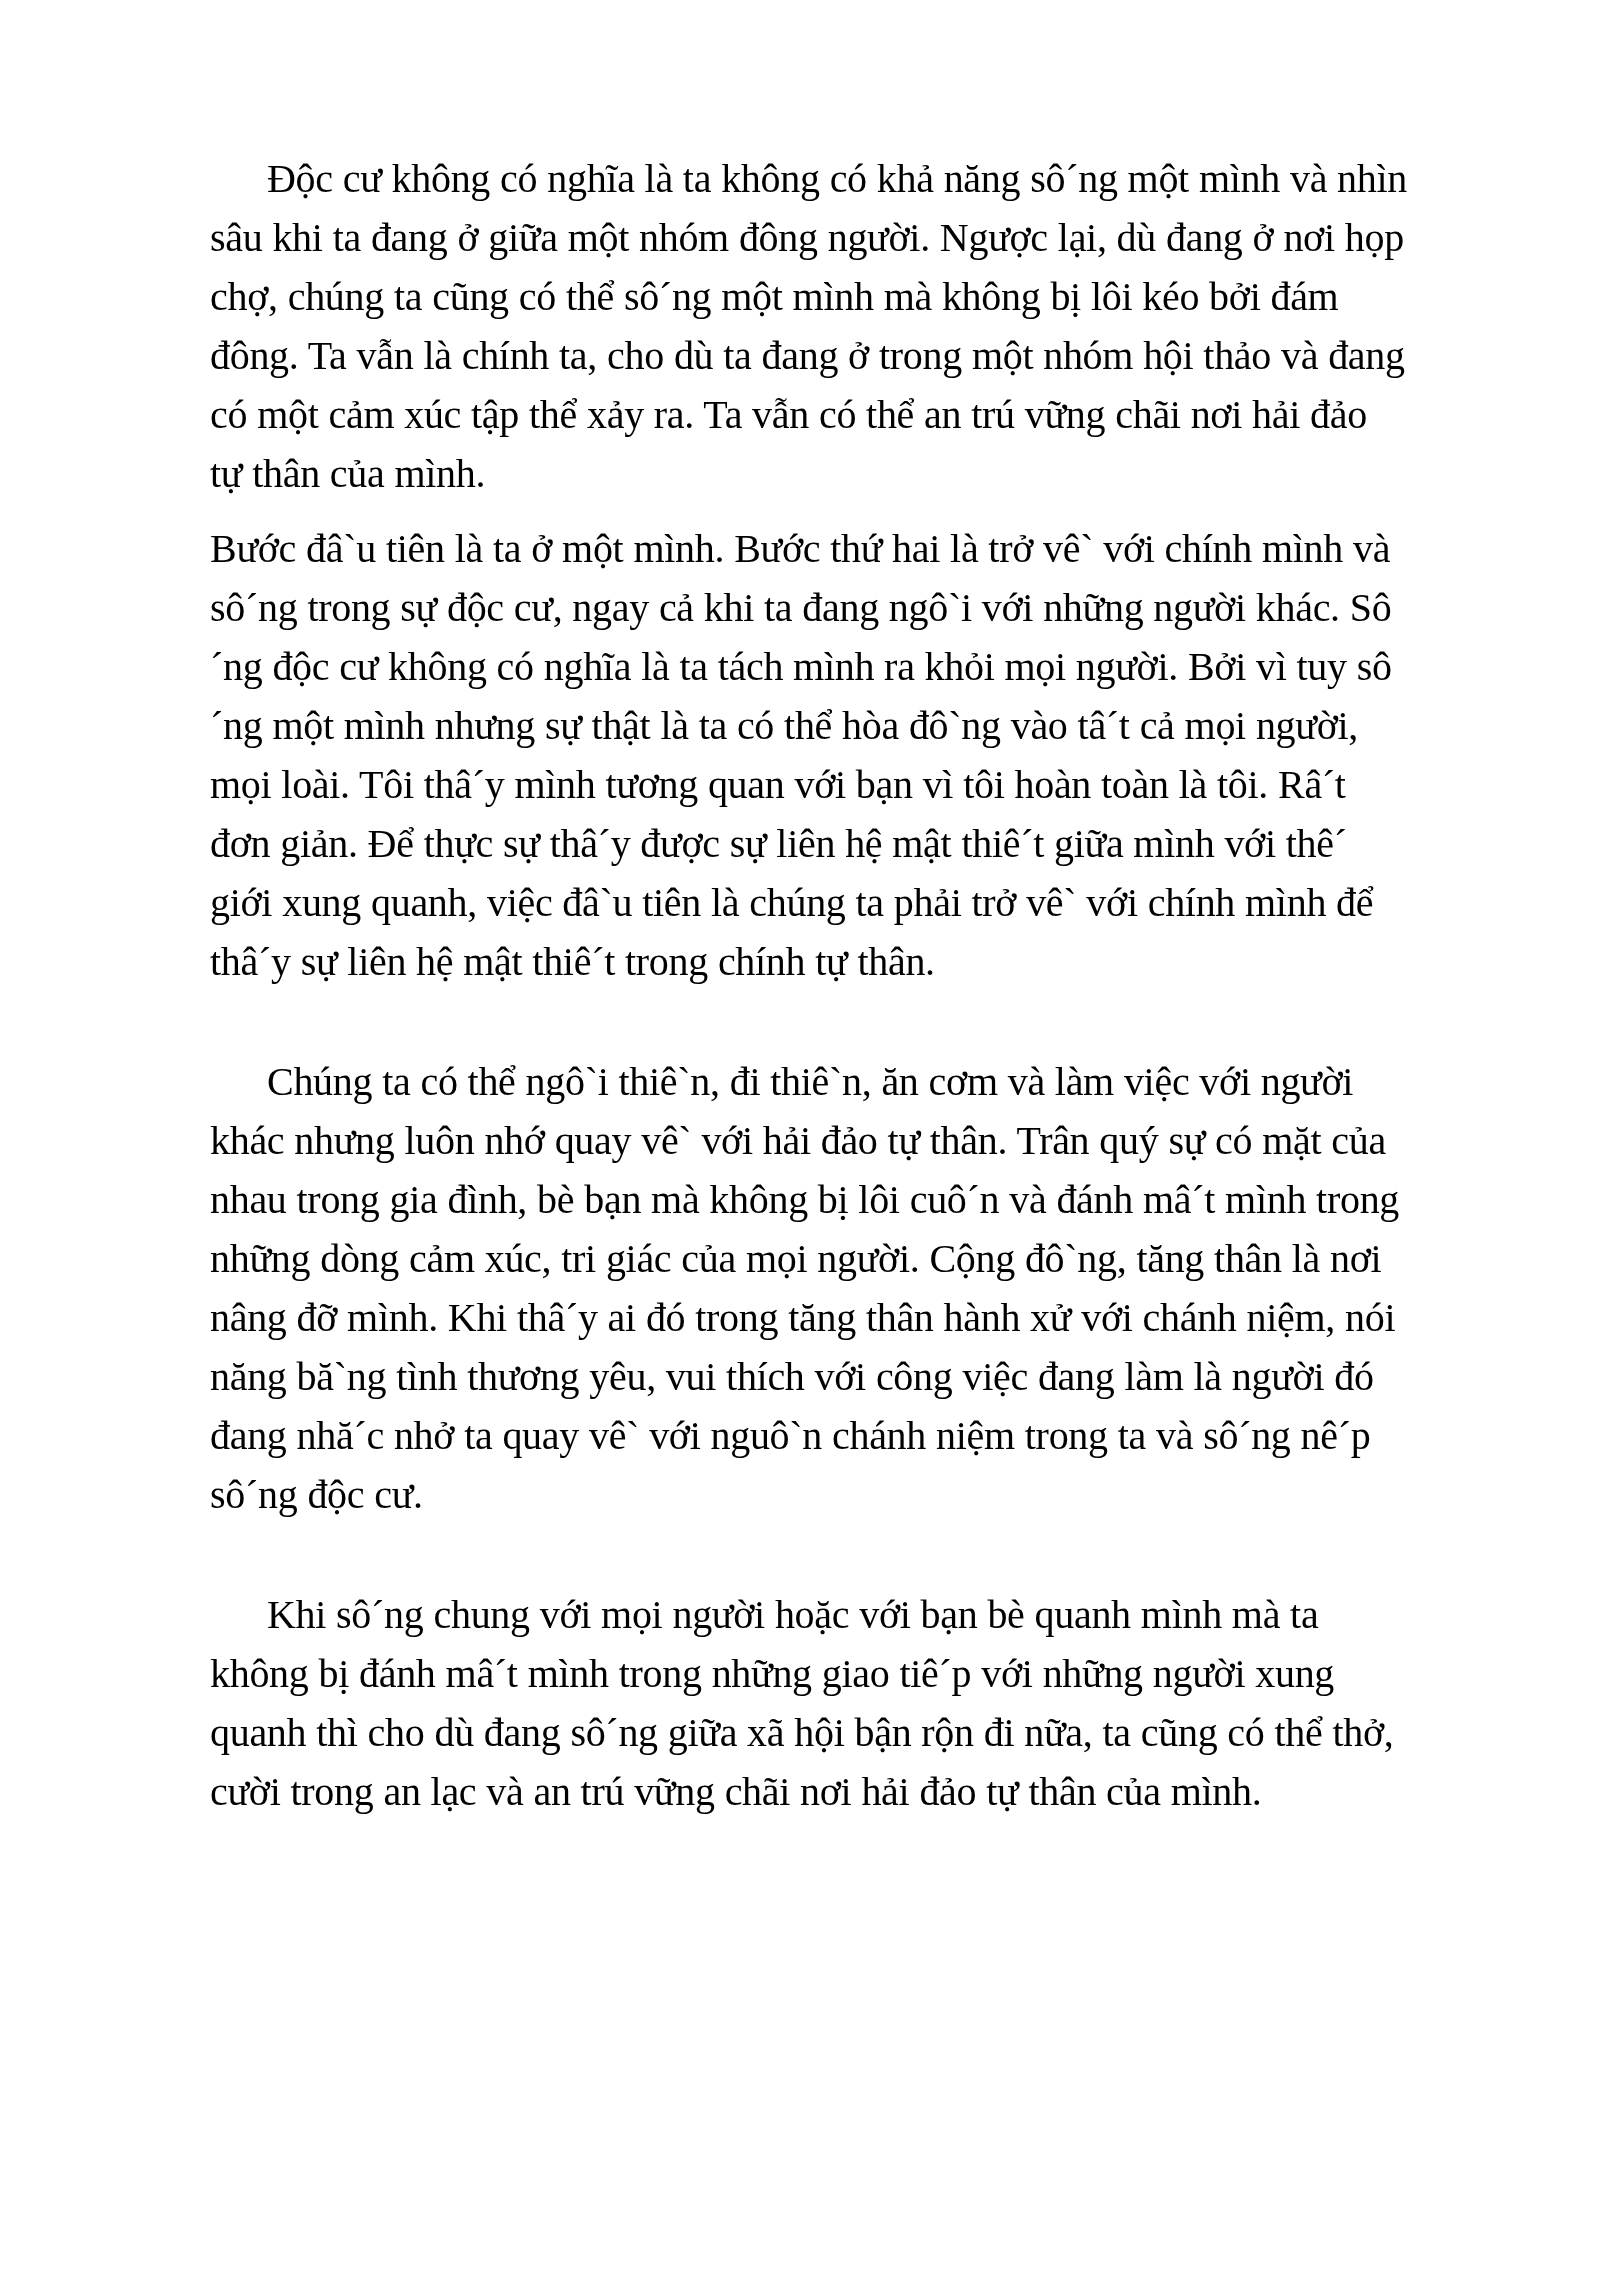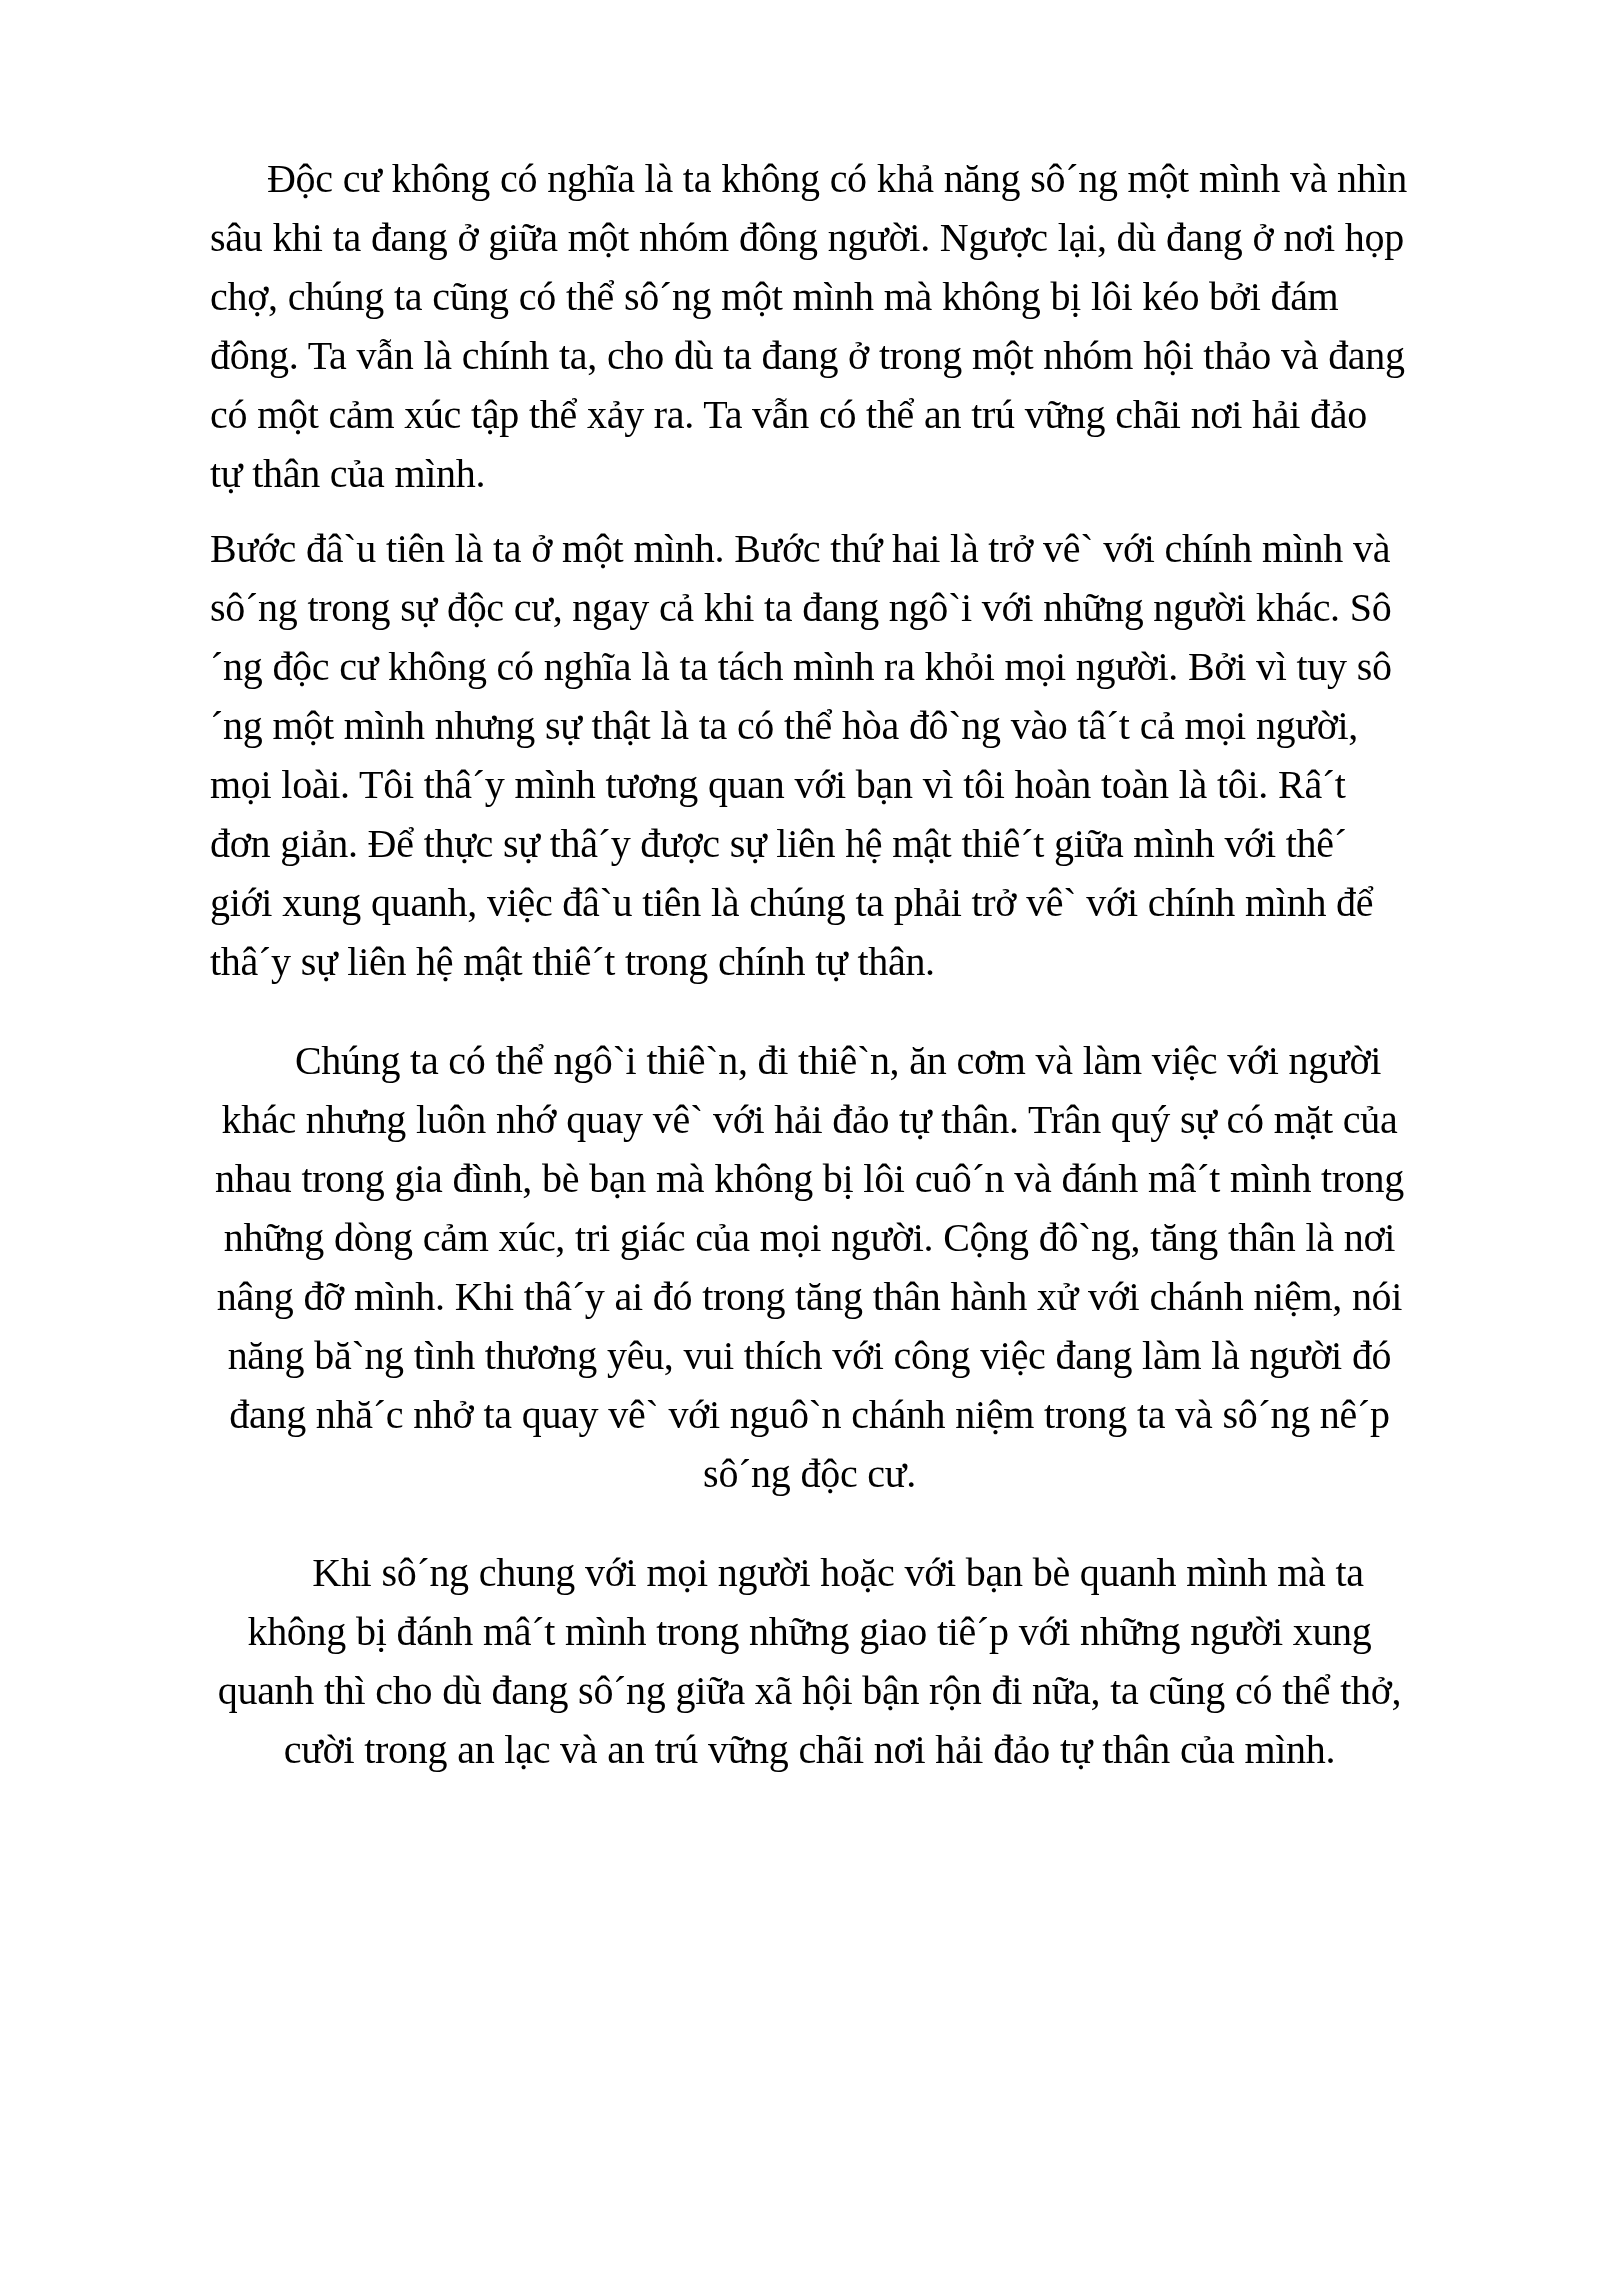--- a/index.html
+++ b/index.html
@@ -34,22 +34,21 @@
     margin: 121px 0 0 0;
     font-size: 85px;
     line-height: 95px;
     font-weight: 400;
     letter-spacing: 0.7px;
   }
   .after-heading {
     margin-top: 16.3px;
   }
   .para-gap {
-    margin-top: 40px;
-    text-align: center;
+    margin-top: 61px;
   }
 </style>
 </head>
 <body>
 
 <main class="page">
   <p class="para indented">Độc cư không có nghĩa là ta không có khả năng sô´ng một mình và nhìn sâu khi ta đang ở giữa một nhóm đông người. Ngược lại, dù đang ở nơi họp chợ, chúng ta cũng có thể sô´ng một mình mà không bị lôi kéo bởi đám đông. Ta vẫn là chính ta, cho dù ta đang ở trong một nhóm hội thảo và đang có một cảm xúc tập thể xảy ra. Ta vẫn có thể an trú vững chãi nơi hải đảo tự thân của mình.</p>
 
 
   <p class="para after-heading">Bước đâ`u tiên là ta ở một mình. Bước thứ hai là trở vê` với chính mình và sô´ng trong sự độc cư, ngay cả khi ta đang ngô`i với những người khác. Sô´ng độc cư không có nghĩa là ta tách mình ra khỏi mọi người. Bởi vì tuy sô´ng một mình nhưng sự thật là ta có thể hòa đô`ng vào tâ´t cả mọi người, mọi loài. Tôi thâ´y mình tương quan với bạn vì tôi hoàn toàn là tôi. Râ´t đơn giản. Để thực sự thâ´y được sự liên hệ mật thiê´t giữa mình với thê´ giới xung quanh, việc đâ`u tiên là chúng ta phải trở vê` với chính mình để thâ´y sự liên hệ mật thiê´t trong chính tự thân.</p>

